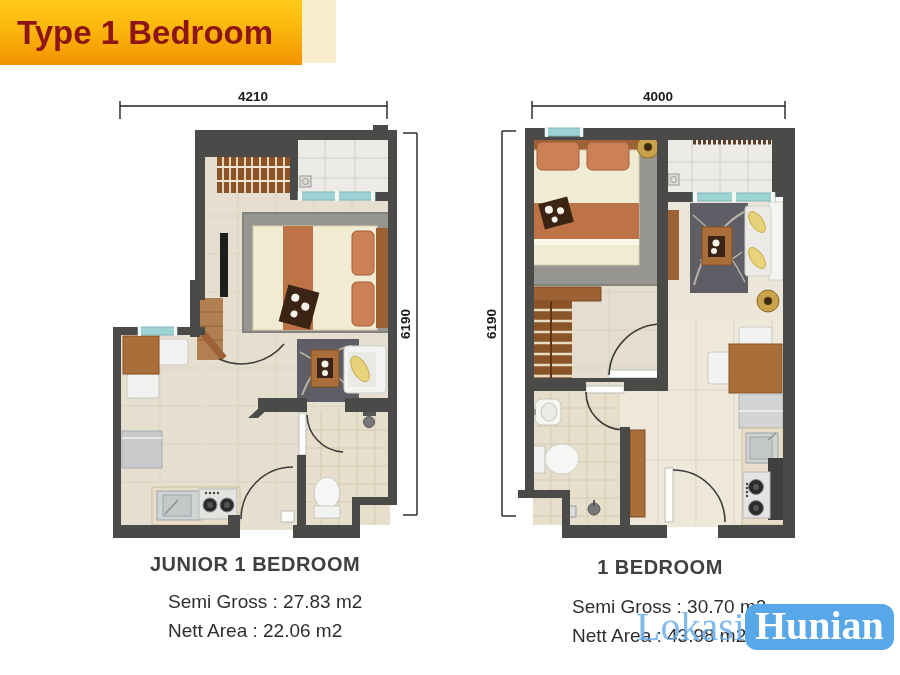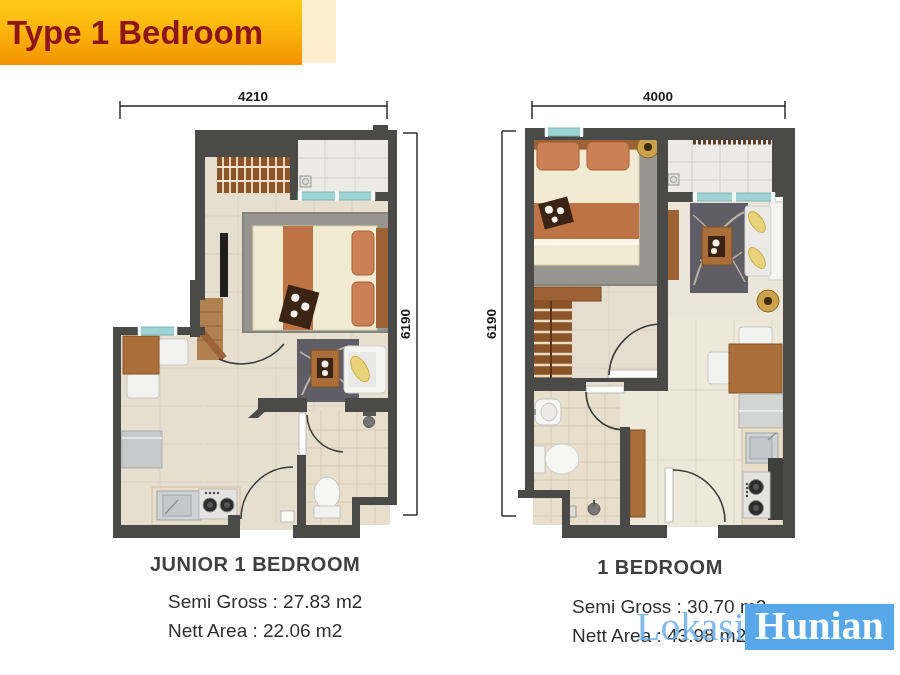--- a/index.html
+++ b/index.html
@@ -1,32 +1,32 @@
 <!DOCTYPE html>
 <html><head>
 <meta charset="utf-8">
 <style>
   html,body{margin:0;padding:0;background:#ffffff;}
   body{width:900px;height:675px;position:relative;font-family:"Liberation Sans",sans-serif;overflow:hidden;}
   .banner{position:absolute;left:0;top:0;width:302px;height:65px;
     background:linear-gradient(180deg,#ffca18 0%,#fcb60d 45%,#f39200 100%);
     display:flex;align-items:center;}
-  .banner-title{font-size:33px;font-weight:bold;color:#8d1515;padding-left:7px;letter-spacing:0px;white-space:nowrap;}
+  .banner-title{font-size:33px;font-weight:bold;color:#8d1515;padding-left:17px;letter-spacing:0px;white-space:nowrap;}
   .banner-accent{position:absolute;left:302px;top:0;width:34px;height:63px;background:#fbeecd;}
   .plan-svg{position:absolute;}
   .plan-name{position:absolute;font-size:20px;font-weight:bold;color:#404040;text-align:center;letter-spacing:0.5px;}
   .plan-name.left{left:100px;top:553px;width:310px;}
   .plan-name.right{left:530px;top:556px;width:260px;}
   .plan-stats{position:absolute;font-size:19px;color:#2e2e2e;line-height:29px;}
   .plan-stats.left{left:168px;top:587px;}
   .plan-stats.right{left:572px;top:592px;}
   .watermark{position:absolute;left:636px;top:604px;font-family:"Liberation Serif",serif;
     font-size:40px;line-height:44px;display:flex;align-items:center;z-index:5;justify-content:center;}
   .wm-1{color:rgba(108,174,233,0.85);}
-  .wm-2{background:#58a7e9;color:#ffffff;font-weight:bold;padding:0 10px 2px 10px;border-radius:0;}
+  .wm-2{background:#58a7e9;color:#ffffff;font-weight:bold;padding:0 10px 2px 10px;border-radius:12px;}
 </style>
 </head>
 <body>
 
 <div class="banner">
   <span class="banner-title">Type 1 Bedroom</span>
 </div>
 <div class="banner-accent"></div>
 
 <svg class="plan-svg" style="left:95px;top:90px;" width="340" height="460" viewBox="95 90 340 460">

